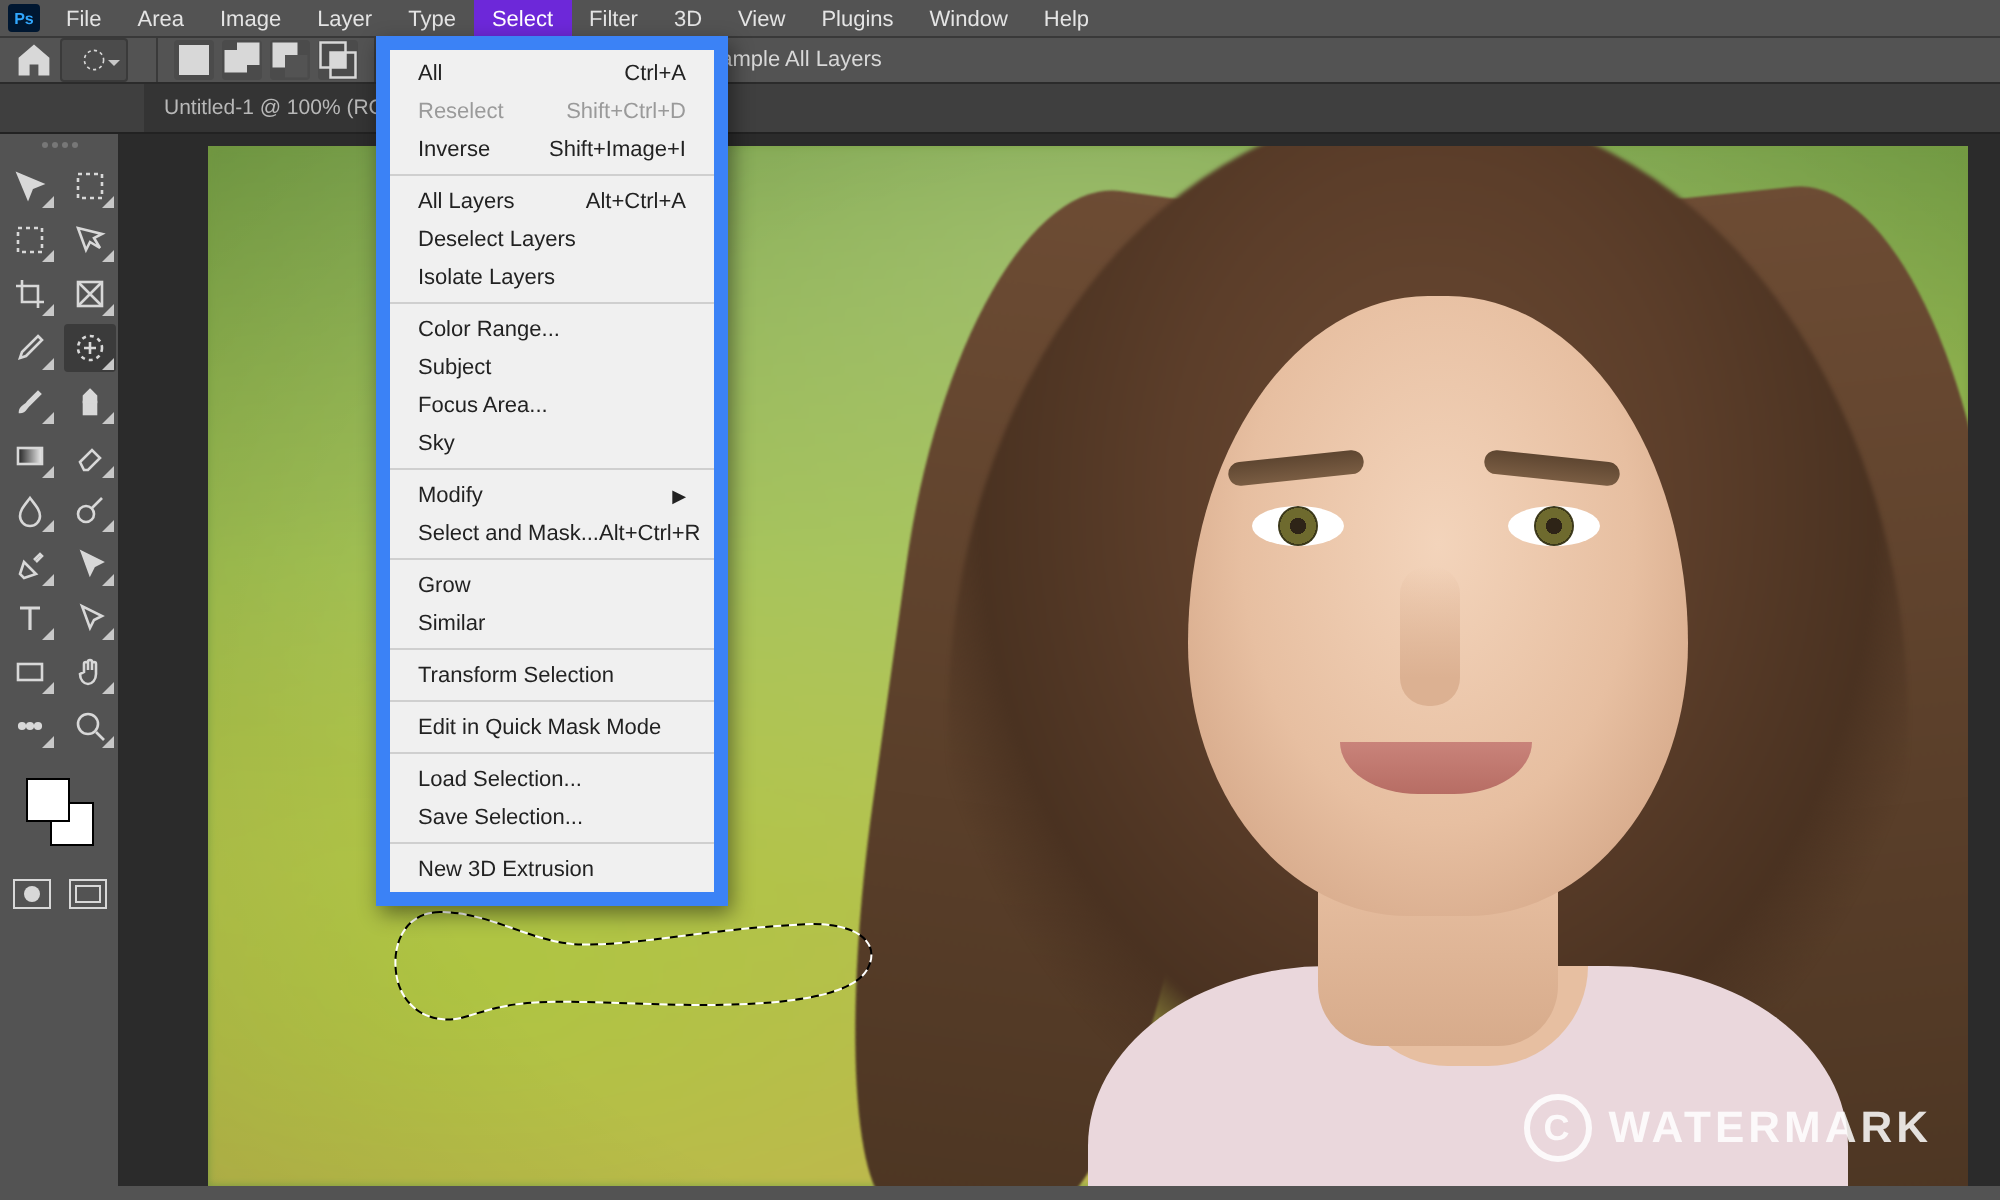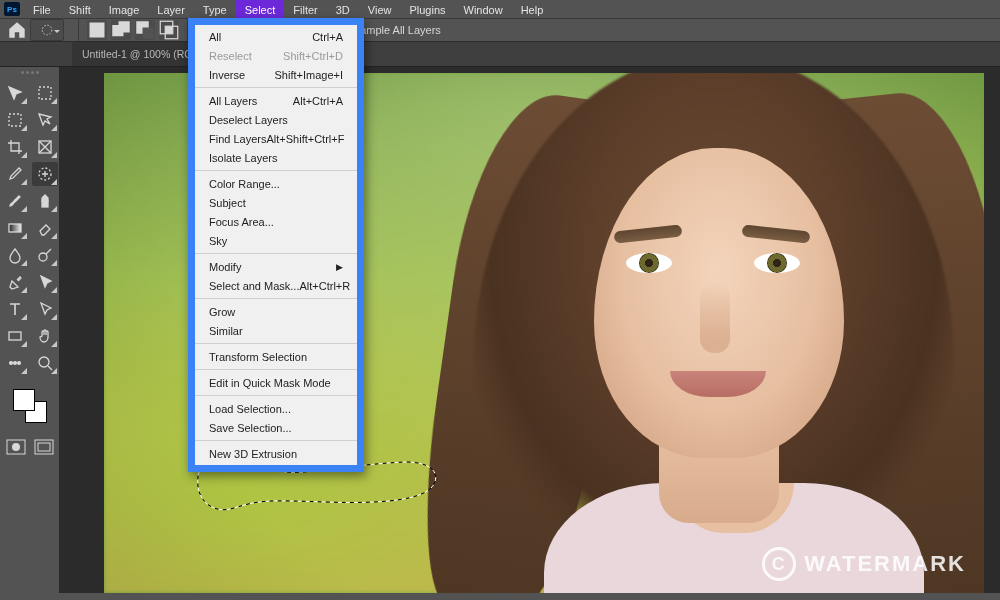--- a/index.html
+++ b/index.html
@@ -97,21 +97,21 @@
 </style>
 </head>
 <body>
 
 <div class="app">
 
   <div class="menubar">
     <div class="ps">Ps</div>
 
   <div class="menu-item">File</div>
-      <div class="menu-item">Shift</div>
+      <div class="menu-item">Area</div>
       <div class="menu-item">Image</div>
       <div class="menu-item">Layer</div>
       <div class="menu-item">Type</div>
       <div class="menu-item open">Select</div>
       <div class="menu-item">Filter</div>
       <div class="menu-item">3D</div>
       <div class="menu-item">View</div>
       <div class="menu-item">Plugins</div>
       <div class="menu-item">Window</div>
       <div class="menu-item">Help</div>
@@ -409,24 +409,20 @@
     </div>
     <hr>
     <div class="row">
       <span>All Layers</span>
       <span>Alt+Ctrl+A</span>
     </div>
     <div class="row">
       <span>Deselect Layers</span>
     </div>
     <div class="row">
-      <span>Find Layers</span>
-      <span>Alt+Shift+Ctrl+F</span>
-    </div>
-    <div class="row">
       <span>Isolate Layers</span>
     </div>
     <hr>
     <div class="row">
       <span>Color Range...</span>
     </div>
     <div class="row">
       <span>Subject</span>
     </div>
     <div class="row">

